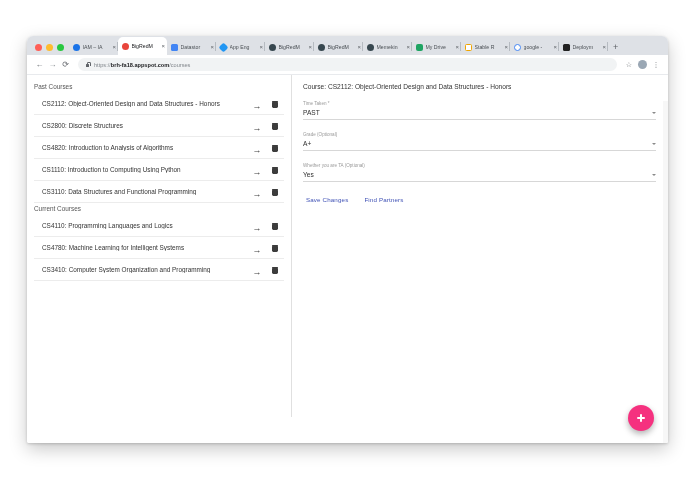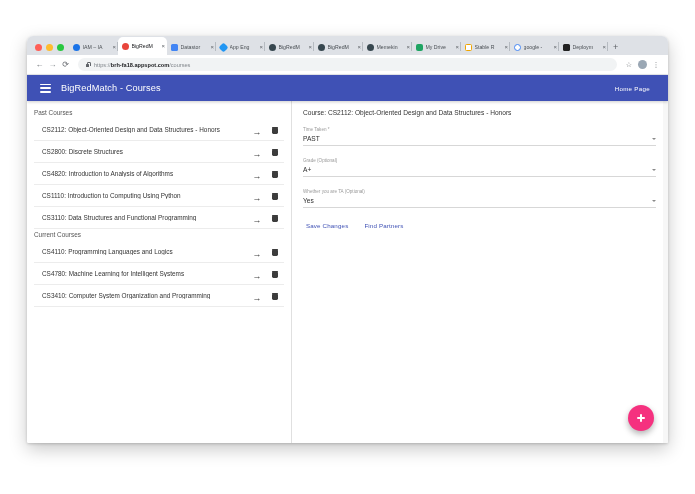--- a/index.html
+++ b/index.html
@@ -381,29 +381,20 @@
         <span class="url-dim">/courses</span>
     </div>
 
     <span class="tb-icon">☆</span>
     <span id="profile-avatar"></span>
     <span class="tb-icon">⋮</span>
   </div>
 
   <div id="app-viewport">
 
-    <div id="app-bar">
-      <div id="hamburger">
-        <span></span>
-          <span></span>
-          <span></span>
-      </div>
-      <div id="app-title">BigRedMatch - Courses</div>
-      <div id="home-page-btn">Home Page</div>
-    </div>
 
     <div id="app-body">
 
       <div id="left-pane">
 
         <div class="section-label">Past Courses</div>
 
         <div class="course-row">
           <span class="course-name">CS2112: Object-Oriented Design and Data Structures - Honors</span>
           <span class="row-action"><span class="arrow-glyph">→</span></span>

